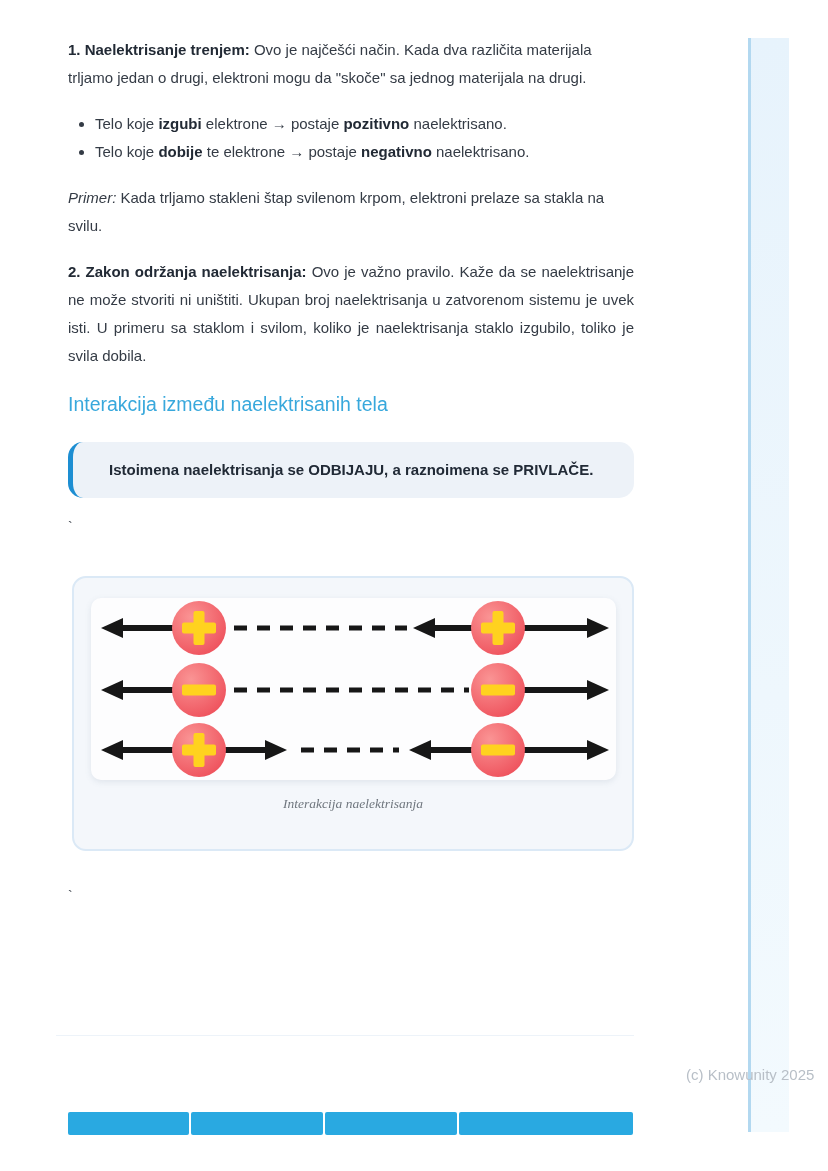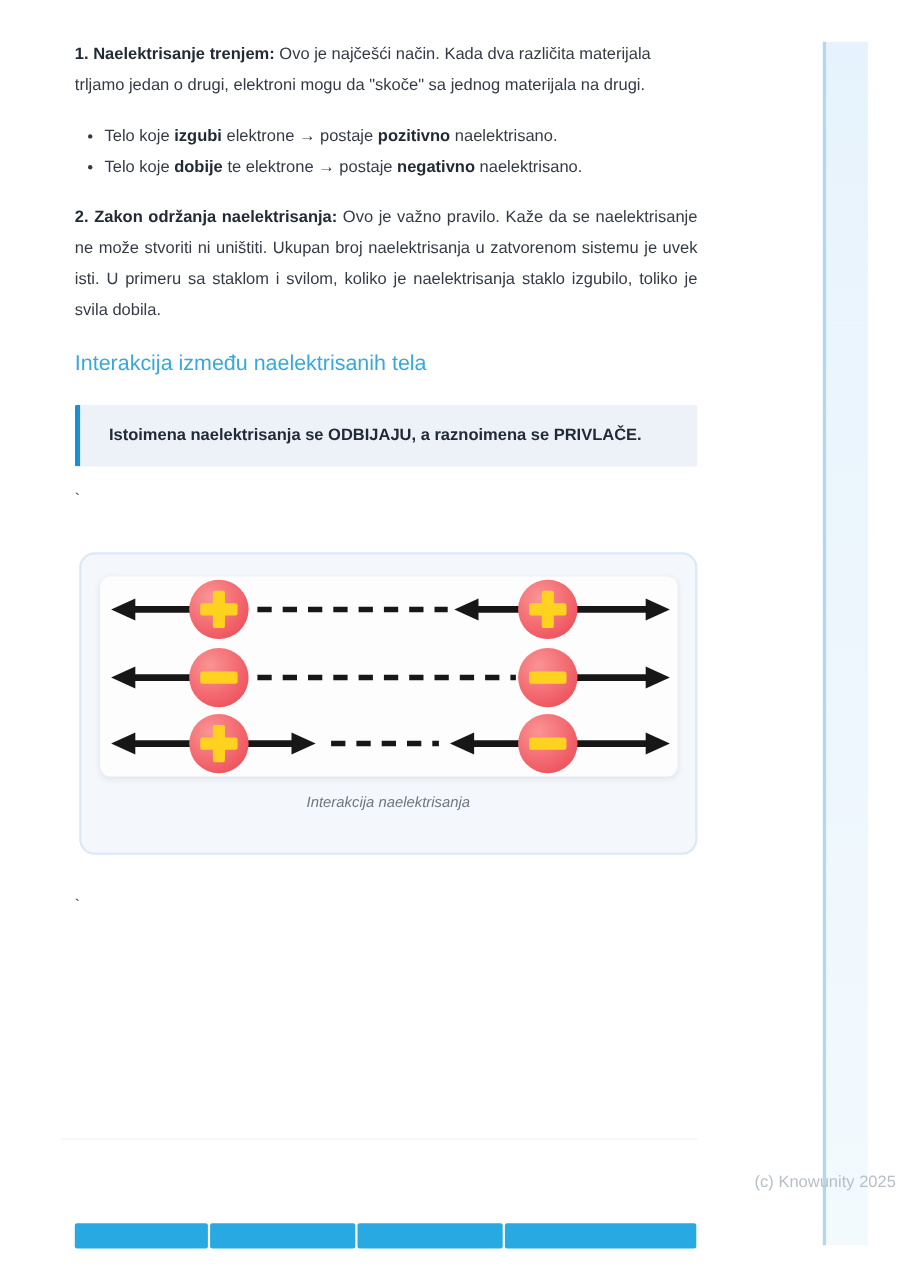--- a/index.html
+++ b/index.html
@@ -14,22 +14,22 @@
   }
   .content{position:absolute;left:68px;top:36px;width:566px;z-index:2;}
   p.body{font-size:15px;line-height:28px;margin:0 0 18px 0;}
   .justify{text-align:justify;}
   strong{color:#222a35;}
   em{font-style:italic;}
   ul.doc-list{margin:0 0 18px 0;padding-left:27px;list-style:disc;}
   ul.doc-list li{font-size:15px;line-height:28px;}
   h2.section{color:#38a8dc;font-size:19.5px;line-height:24px;font-weight:normal;margin:22px 0 16px 0;}
   .callout{
-    background:#edf2f8;border-left:5px solid #1d8ed2;border-radius:2px;
-    padding:14px 26px;margin:26px 0 0 0;
+    background:#edf2f8;border-left:5px solid #1d8ed2;border-radius:15px;
+    padding:14px 36px;margin:26px 0 0 0;
   }
   .callout p{
     margin:0;font-size:15px;line-height:28px;font-weight:bold;color:#212a36;text-align:justify;
   }
   .tick{font-size:14px;line-height:14px;margin:22px 0 0 0;color:#3a414b;}
   .tick2{margin-top:38px;}
   .figure-card{
     margin:42px 0 0 0;background:#f4f7fb;border:2px solid #dbe9f6;border-radius:14px;
     padding:20px 0 36px 0;
   }
@@ -58,34 +58,35 @@
 
   <main class="content">
 
     <p class="body"><strong>1. Naelektrisanje trenjem:</strong><span> Ovo je najčešći način. Kada dva različita materijala trljamo jedan o drugi, elektroni mogu da "skoče" sa jednog materijala na drugi.</span></p>
 
     <ul class="doc-list">
       <li><span>Telo koje </span><strong>izgubi</strong><span> elektrone → postaje </span><strong>pozitivno</strong><span> naelektrisano.</span></li>
       <li><span>Telo koje </span><strong>dobije</strong><span> te elektrone → postaje </span><strong>negativno</strong><span> naelektrisano.</span></li>
     </ul>
 
+    <p class="body"><em>Primer:</em><span> Kada trljamo stakleni štap svilenom krpom, elektroni prelaze sa stakla na svilu.</span></p>
 
 
     <p class="body justify"><strong>2. Zakon održanja naelektrisanja:</strong><span> Ovo je važno pravilo. Kaže da se naelektrisanje ne može stvoriti ni uništiti. Ukupan broj naelektrisanja u zatvorenom sistemu je uvek isti. U primeru sa staklom i svilom, koliko je naelektrisanja staklo izgubilo, toliko je svila dobila.</span></p>
 
     <h2 class="section">Interakcija između naelektrisanih tela</h2>
 
 
     <div class="callout">
       <p>Istoimena naelektrisanja se ODBIJAJU, a raznoimena se PRIVLAČE.</p>
     </div>
 
     <div class="tick">`</div>
 
-    <figure class="figure-card" style="margin-left:4px;margin-right:0;">
+    <figure class="figure-card" style="margin-left:4px;margin-right:0;font-family:Liberation Serif, serif;">
       <div class="figure-panel">
         <svg viewBox="0 0 525 182" width="525" height="182">
           <defs>
             <radialGradient id="chg" cx="35%" cy="30%" r="80%">
               <stop offset="0%" stop-color="#fa9494"></stop>
               <stop offset="100%" stop-color="#ee4f5a"></stop>
             </radialGradient>
           </defs>
 
           <g>

